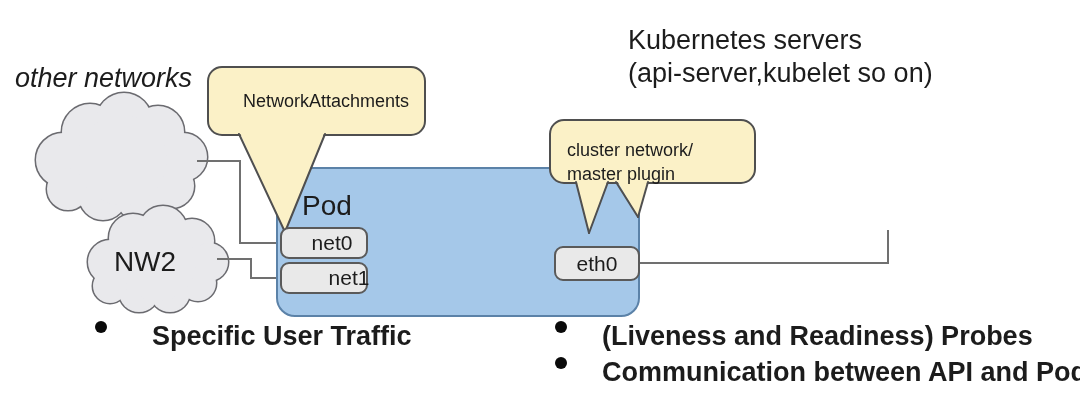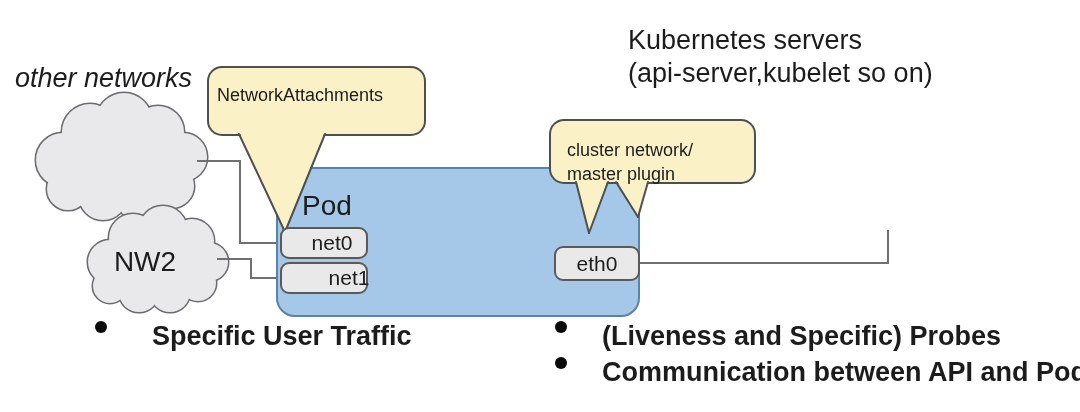--- a/index.html
+++ b/index.html
@@ -127,33 +127,33 @@
   </div>
 
   <div class="abs cloud-label" style="left:105px;top:246px;">NW2</div>
 
   <div class="abs pod-label" style="left:302px;top:190px;">Pod</div>
 
   <div class="abs iface-label" style="left:281px;top:228px;width:102px;height:30px;">net0</div>
   <div class="abs iface-label" style="left:295px;top:263px;width:108px;height:30px;">net1</div>
   <div class="abs iface-label" style="left:555px;top:247px;width:84px;height:33px;">eth0</div>
 
-  <div class="abs callout-text callout-center" style="left:208px;top:62px;width:184px;height:66px;">NetworkAttachments</div>
+  <div class="abs callout-text callout-center" style="left:208px;top:68px;width:184px;height:66px;padding-left:26px;">NetworkAttachments</div>
 
   <div class="abs callout-text callout-left" style="left:550px;top:120px;width:188px;height:52px;margin-top:7px;">
     <div>cluster network/</div>
     <div>master plugin</div>
   </div>
 
   <div class="bullet-row bl" style="left:95px;top:321px;">
     <span class="bullet-dot"></span>
     <span class="bullet-text">Specific User Traffic</span>
   </div>
   <div class="bullet-row br" style="left:555px;top:321px;">
     <span class="bullet-dot"></span>
-    <span class="bullet-text">(Liveness and Specific) Probes</span>
+    <span class="bullet-text">(Liveness and Readiness) Probes</span>
   </div>
   <div class="bullet-row br" style="left:555px;top:357px;">
     <span class="bullet-dot"></span>
     <span class="bullet-text">Communication between API and Pod</span>
   </div>
 
 </div>
 
 </body></html>

